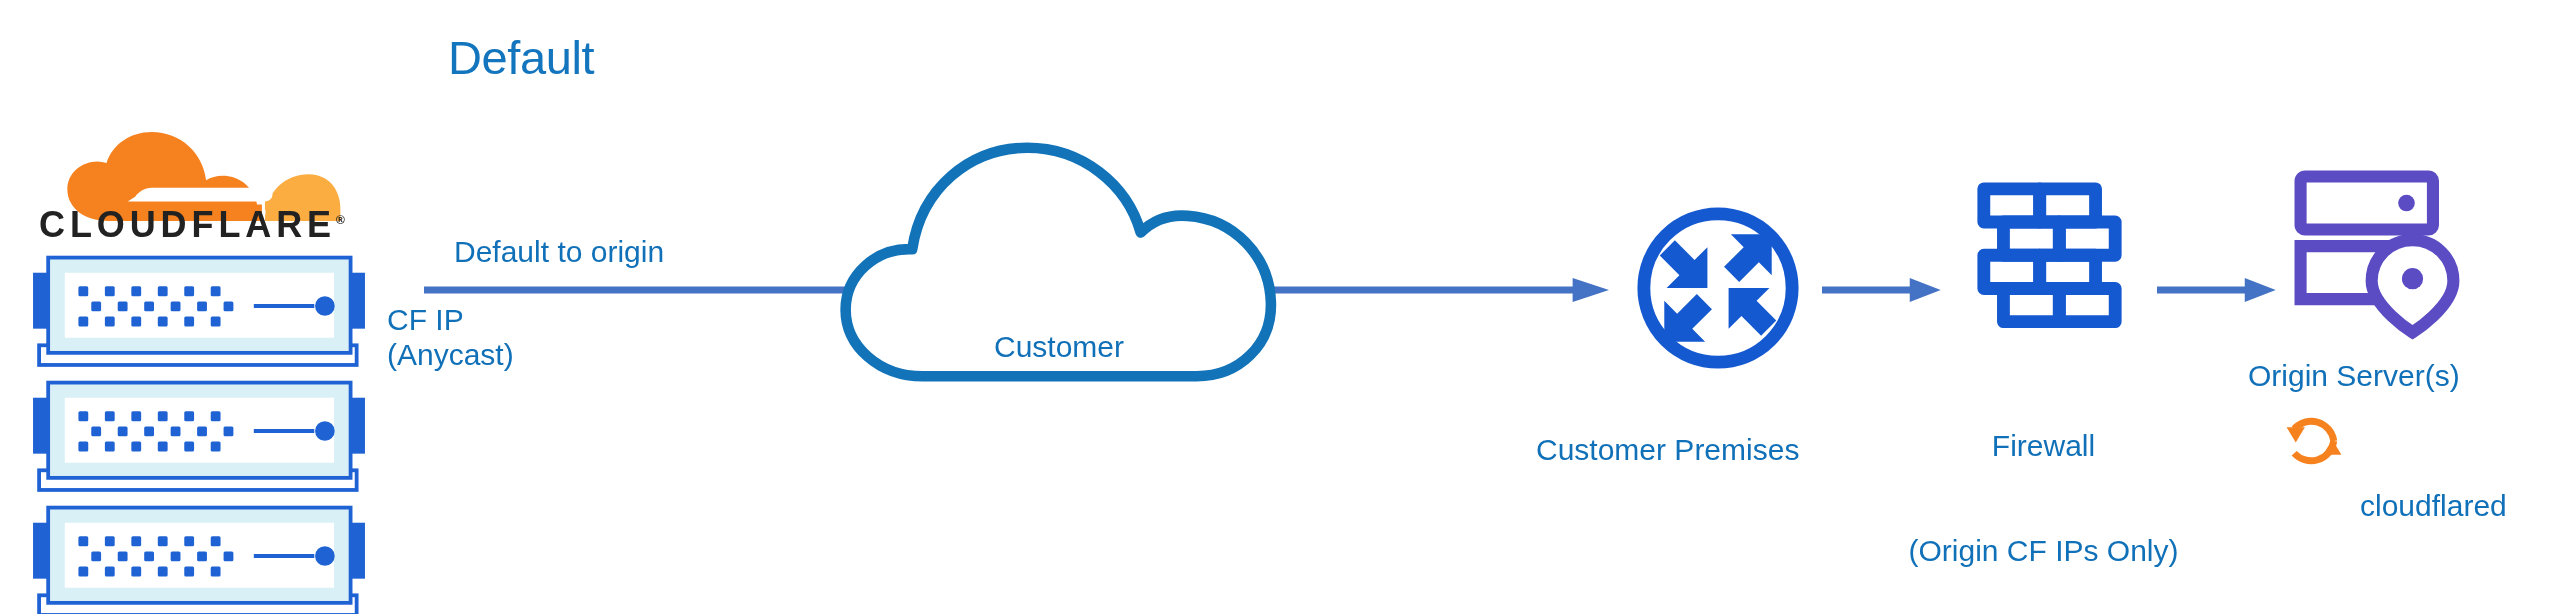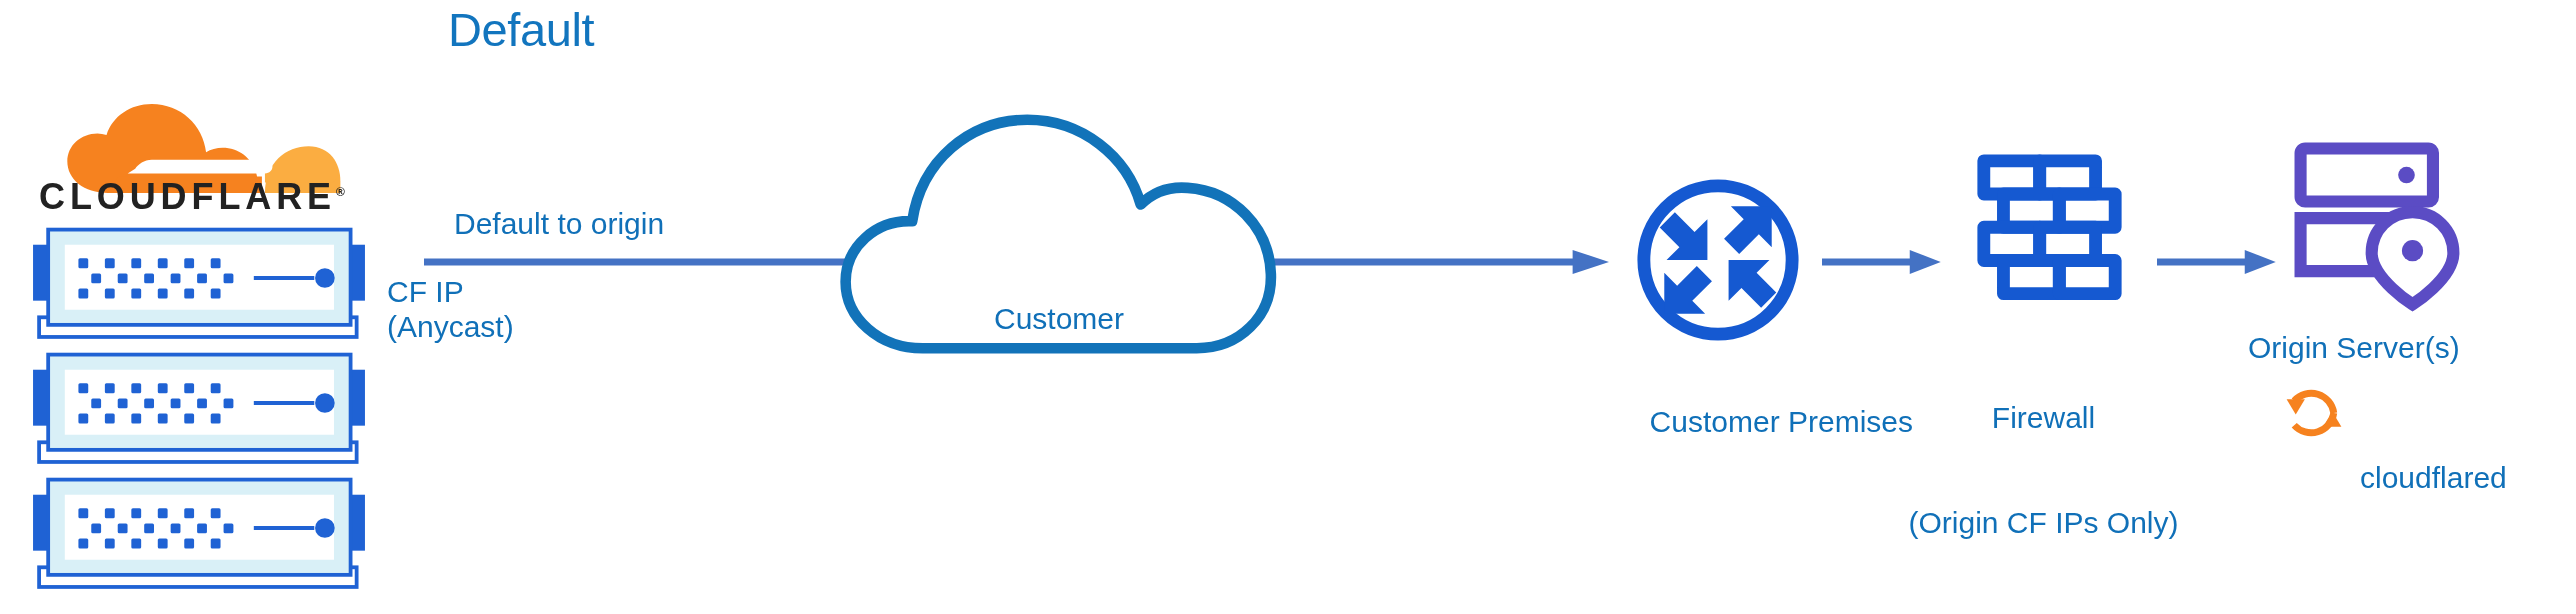--- a/index.html
+++ b/index.html
@@ -13,20 +13,21 @@
     position: relative;
     overflow: hidden;
     font-family: "Liberation Sans", sans-serif;
     -webkit-font-smoothing: antialiased;
   }
   .stage {
     position: absolute;
     inset: 0;
     width: 2576px;
     height: 580px;
+    margin-top: 28px;
   }
   .abs { position: absolute; }
 
   
   #diagram-title {
     left: 448px;
     top: 4.5px;
     font-size: 47px;
     line-height: 1.05;
     color: #1275be;
@@ -78,21 +79,21 @@
     left: 832px;
     top: 301px;
     width: 454px;
     text-align: center;
   }
 
   
   .arrow { position: absolute; }
 
   
-  #cpe-label     { left: 1580px; top: 334px; width: 333px; text-align: right; }
+  #cpe-label     { left: 1536px; top: 334px; width: 333px; text-align: left; }
   #firewall-label{ left: 1877px; top: 330px; width: 333px; text-align: center; }
   #origin-label  { left: 2248px; top: 330px; width: 303px; text-align: left; }
   #cloudflared-note {
     left: 2360px; top: 390px; width: 204px; text-align: left;
   }
 
   
   #request-label { left: 454px; top: 206px; white-space: nowrap; }
   #cf-ip-label   { left: 387px; top: 274px; white-space: pre-line; }
 

